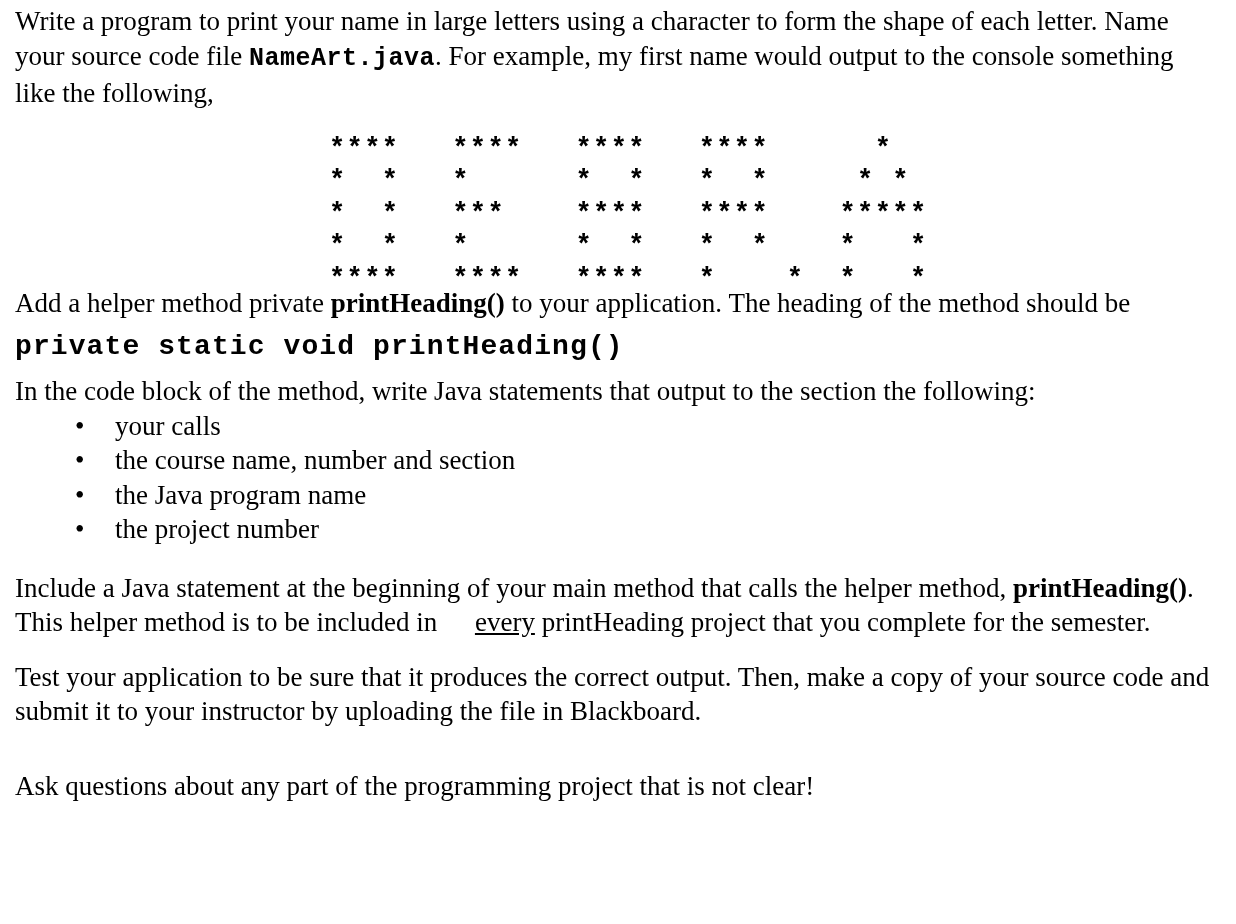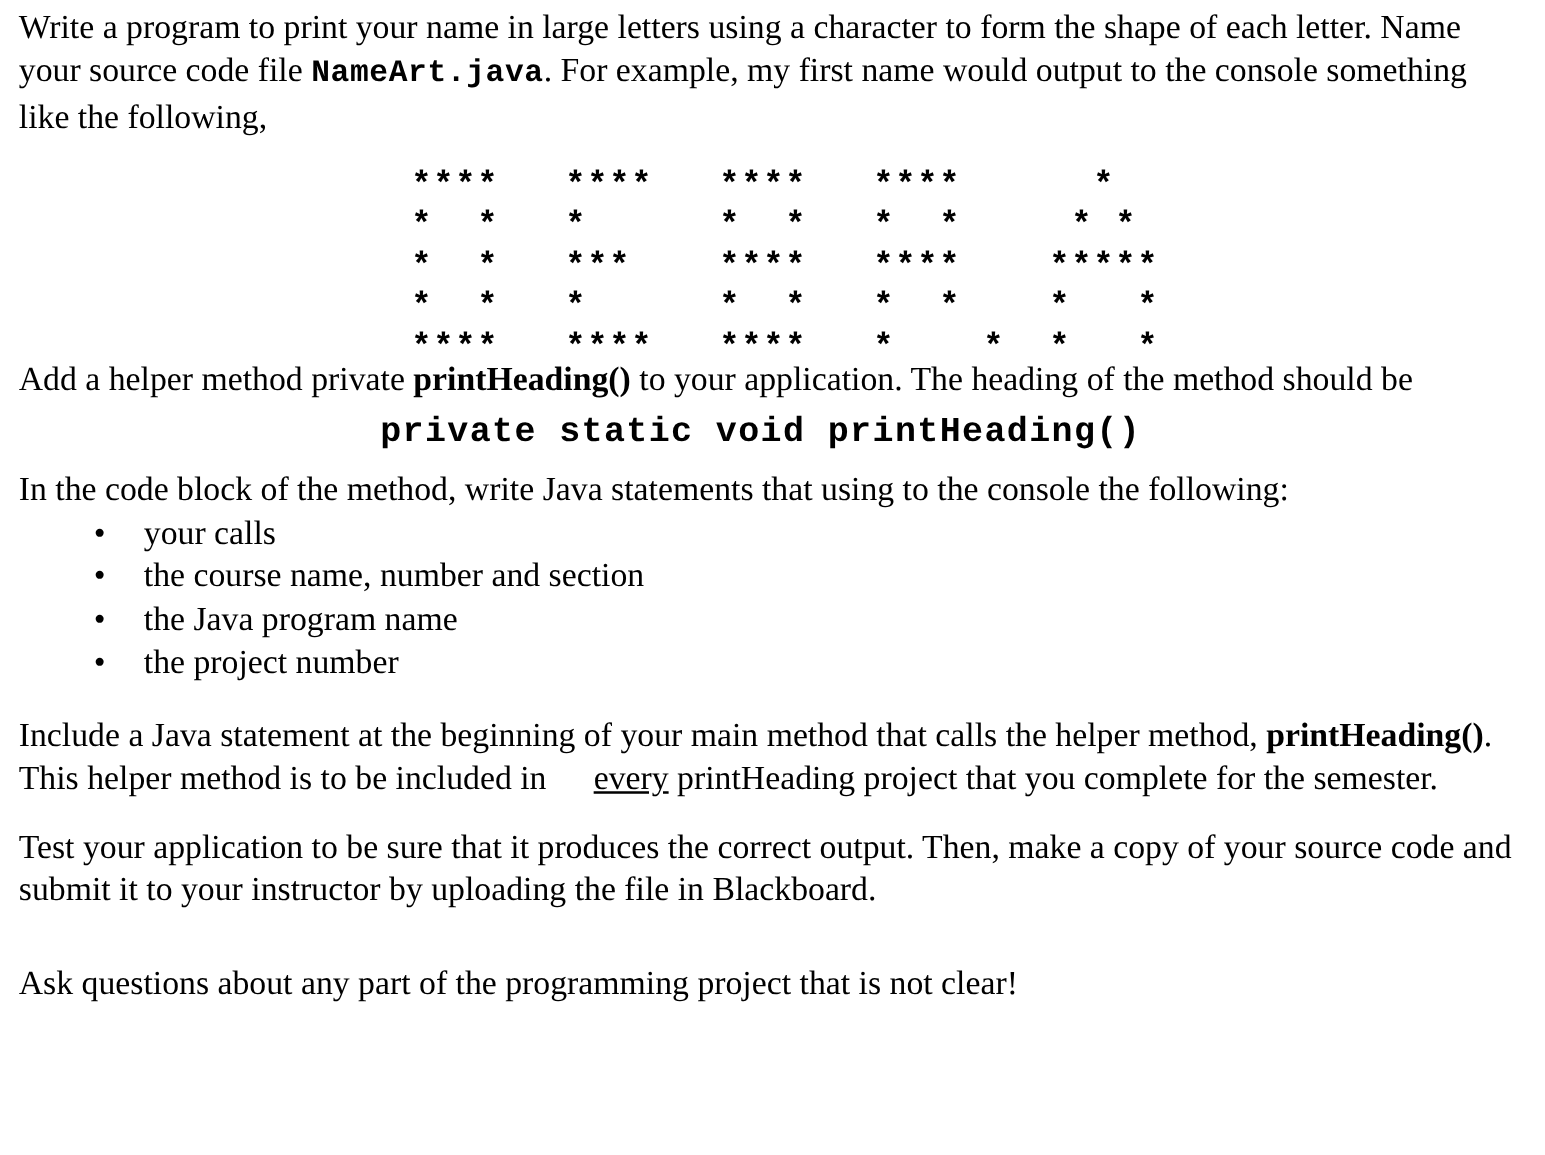--- a/index.html
+++ b/index.html
@@ -60,21 +60,20 @@
     font-family: "Liberation Mono", "DejaVu Sans Mono", monospace;
     font-weight: bold;
     font-size: 27px;
     line-height: 32.5px;
     letter-spacing: 1.4px;
     white-space: pre;
   }
 
   
   .code-center {
-    text-align: center;
     font-family: "Liberation Mono", "DejaVu Sans Mono", monospace;
     font-weight: bold;
     font-size: 28px;
     line-height: 42px;
     letter-spacing: 1.1px;
     margin: 6px 0 6px 0;
     padding-right: 18px;
   }
 
   
@@ -112,21 +111,21 @@
 <span>*  *   *      *  *   *  *     * *</span>
 <span>*  *   ***    ****   ****    *****</span>
 <span>*  *   *      *  *   *  *    *   *</span>
 <span>****   ****   ****   *    *  *   *</span></div>
     </div>
 
     <p class="para"><span>Add a helper method private </span><span class="serif-bold">printHeading()</span><span> to your application.  The heading of the method should be</span></p>
 
     <div class="code-center">private static void printHeading()</div>
 
-    <p class="para">In the code block of the method, write Java statements that using to the console the following:</p>
+    <p class="para">In the code block of the method, write Java statements that output to the section the following:</p>
 
     <ul class="bullets">
       <li><span class="bullet-dot">•</span><span>your calls</span></li>
       <li><span class="bullet-dot">•</span><span>the course name, number and section</span></li>
       <li><span class="bullet-dot">•</span><span>the Java program name</span></li>
       <li><span class="bullet-dot">•</span><span>the project number</span></li>
     </ul>
 
     <div class="spacer-24"></div>
 

